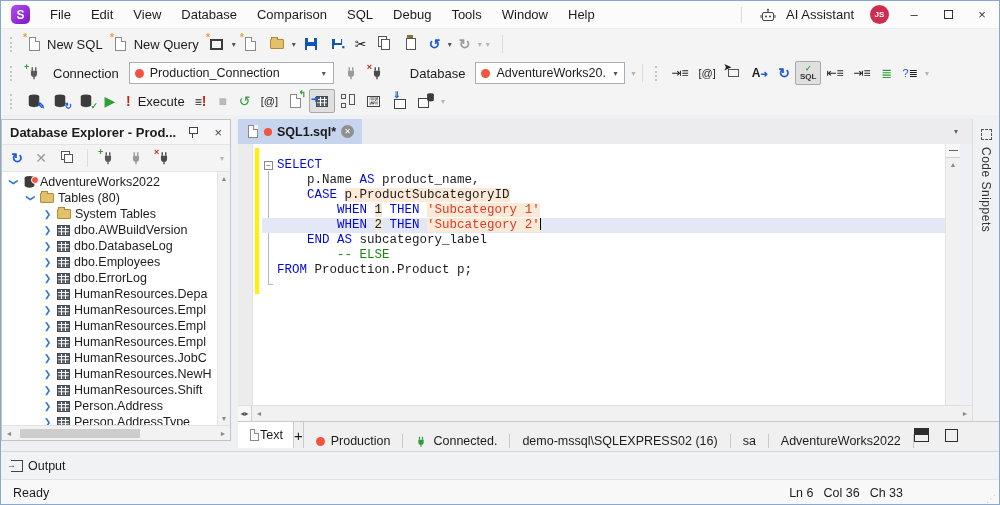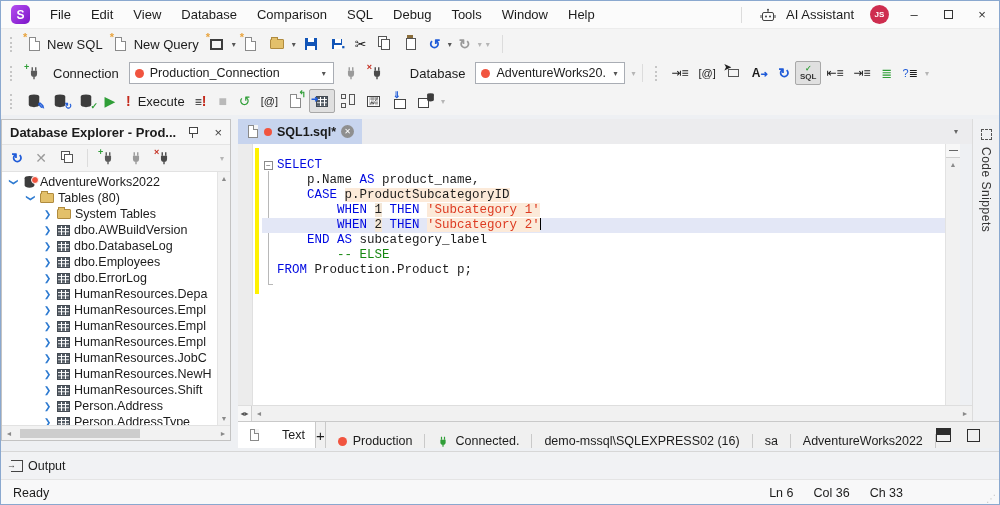--- a/index.html
+++ b/index.html
@@ -113,37 +113,37 @@
   .evscroll .arr { height:13px; display:flex; align-items:center; justify-content:center; font-size:7px; color:#8a8a8a; }
   .egap { width:12px; background:#eef0f3; }
   .ehscroll { height:16px; margin-right:27px; background:#f1f1f1; border-top:1px solid #dedede; display:flex; align-items:center; }
   .hsplit { width:14px; height:100%; background:#f7f7f7; border-right:1px solid #cfcfcf;
     display:flex; align-items:center; justify-content:center; font-size:8px; color:#555; }
   .snips { position:absolute; top:0; right:0; bottom:27px; width:27px; background:#f0f1f3;
     border-left:1px solid #dcdcdc; display:flex; flex-direction:column; align-items:center; padding-top:10px; gap:7px; z-index:3; }
   .snip-ic { width:11px; height:11px; border:1px dashed #555; }
   .snips .vtext { writing-mode:vertical-rl; font-size:12px; color:#333; letter-spacing:0.5px; }
   .ebottom { height:27px; background:#f0f0f0; border-top:1px solid #c9c9c9; display:flex; align-items:stretch; font-size:12.5px; }
-  .btab { display:flex; align-items:center; gap:22px; padding:0 10px; background:#fff; border-right:1px solid #c9c9c9; }
+  .btab { display:flex; align-items:center; gap:0; padding:0 10px; background:#fff; border-right:1px solid #c9c9c9; }
   .bplus { width:34px; display:flex; align-items:center; justify-content:center; border-right:1px solid #c9c9c9; font-size:15px; }
   .bcell { display:flex; align-items:center; gap:6px; padding:0 12px; border-right:1px solid #c9c9c9; white-space:nowrap; }
   .bicons { margin-left:auto; display:flex; align-items:center; gap:16px; padding-right:50px; }
   .ic-split { width:15px; height:14px; border:1.5px solid #2d2d2d; position:relative; }
   .ic-split::before { content:''; position:absolute; left:0; right:0; top:0; height:6px; background:#2d2d2d; }
   .ic-box { width:13px; height:13px; border:1.5px solid #2d2d2d; }
   
   .outputbar { position:absolute; left:0; top:450px; right:0; height:28px; background:#f1f2f4;
     border-top:1px solid #d7d7d7; display:flex; align-items:center; }
   .outtab { display:flex; align-items:center; gap:5px; margin-left:10px; font-size:12.5px; }
   .out-ic { width:12px; height:12px; border:1px solid #444; border-left:none; position:relative; }
   .out-ic::before { content:'\2192'; position:absolute; left:-4px; top:-1px; font-size:9px; color:#444; }
   .statusbar { position:absolute; left:0; top:478px; right:0; height:27px; background:#f8f8f9;
     border-top:1px solid #e4e4e4; display:flex; align-items:center; font-size:12.5px; }
   .statusbar .state { margin-left:12px; }
-  .pos { display:flex; gap:20px; margin-left:auto; margin-right:96px; }
+  .pos { display:flex; gap:10px; margin-left:auto; margin-right:96px; }
   .rgrip { position:absolute; right:3px; bottom:2px; color:#c9c9c9; font-size:10px; }
   .plug { display:inline-flex; }
 </style>
 </head>
 <body>
 
 <svg width="0" height="0" style="position:absolute">
   <defs>
     <symbol id="sym-plug" viewBox="0 0 16 16">
       <path d="M6 1.5v4M10 1.5v4" stroke="currentColor" stroke-width="1.6" fill="none"></path>

